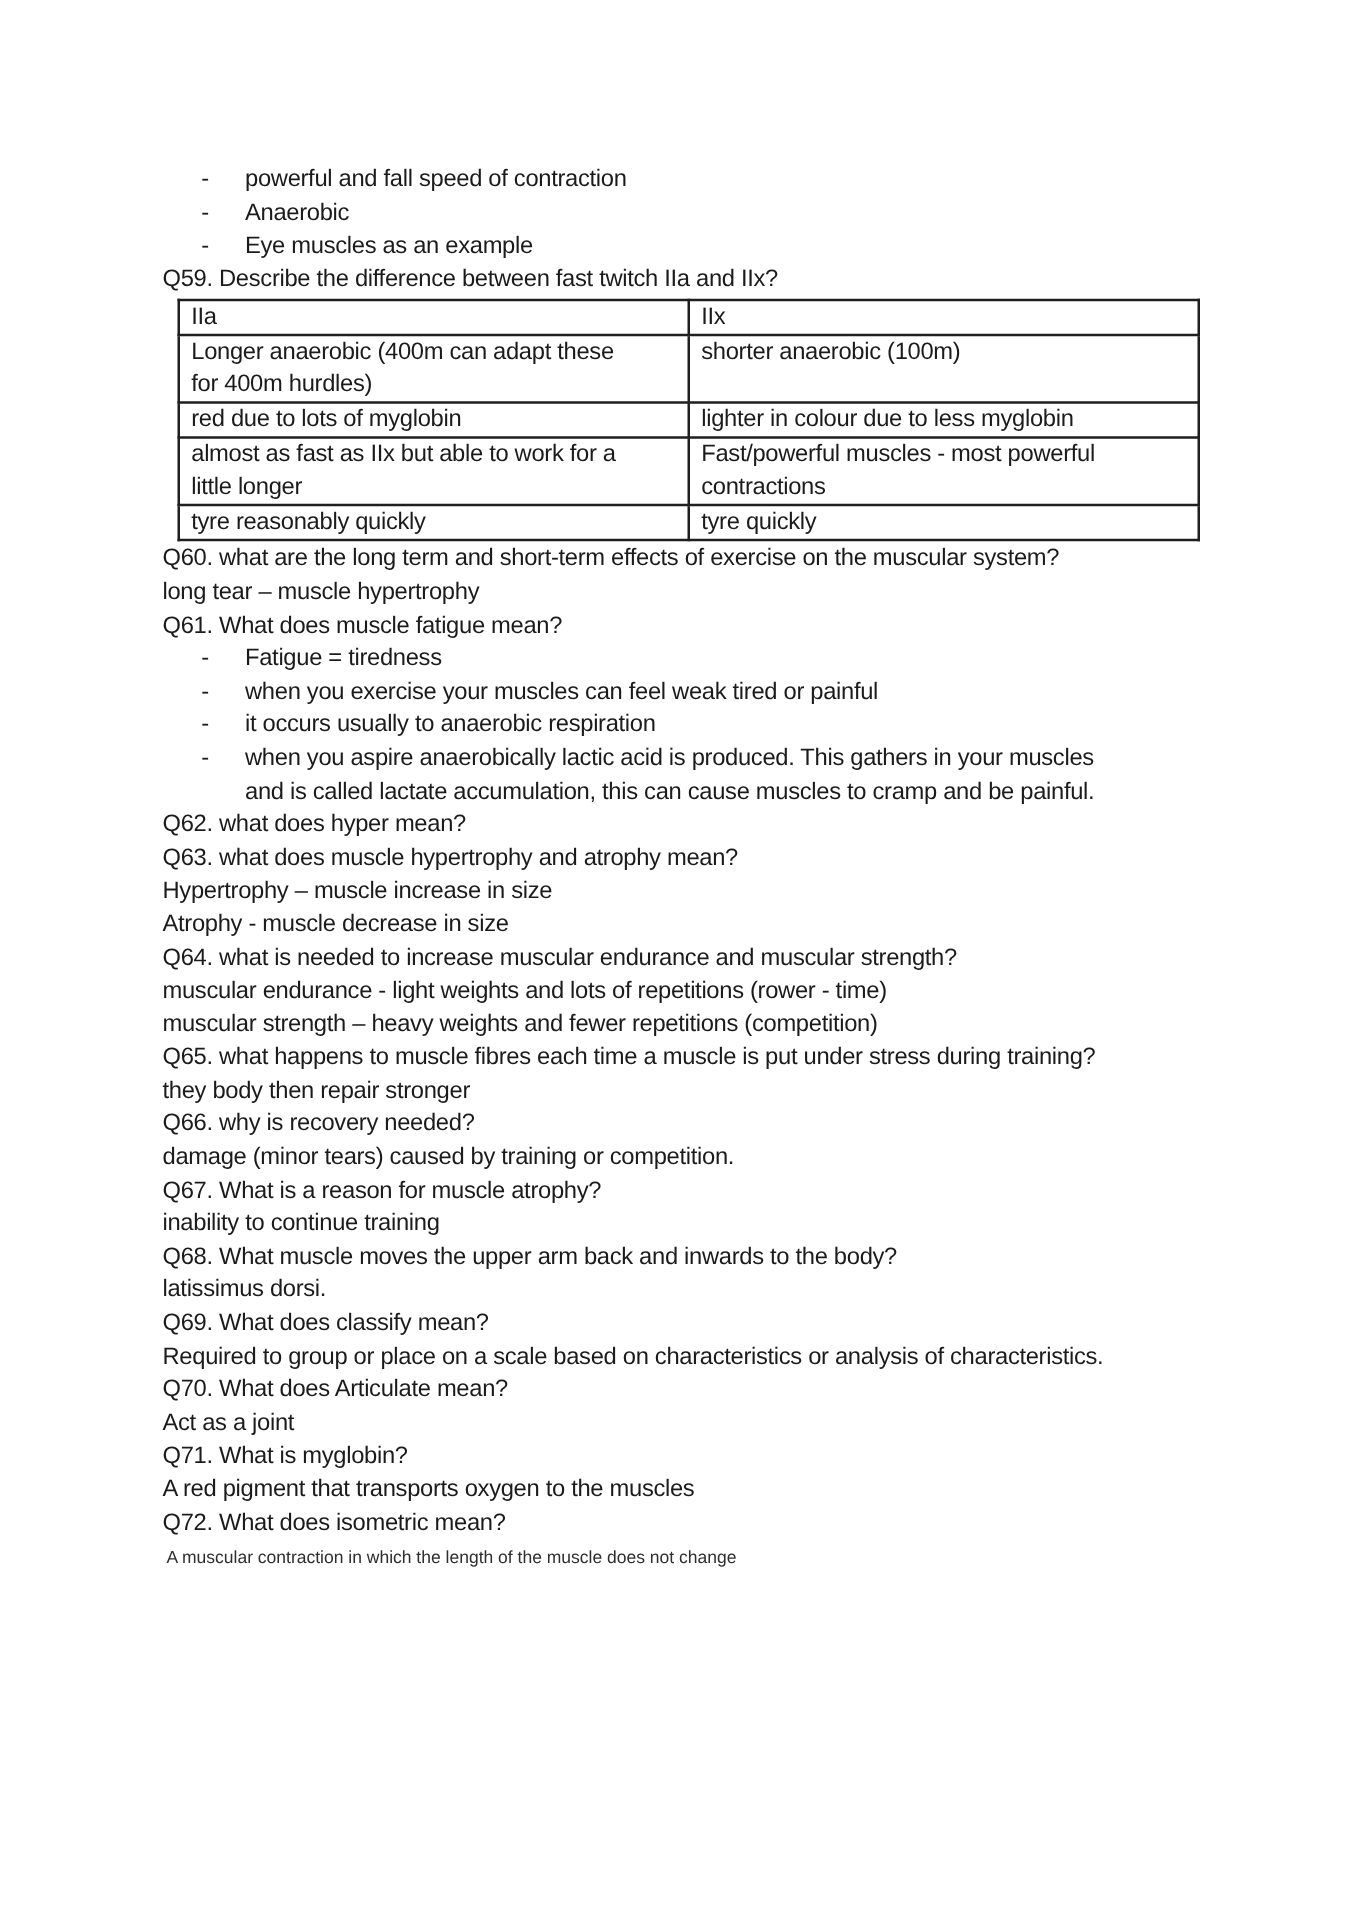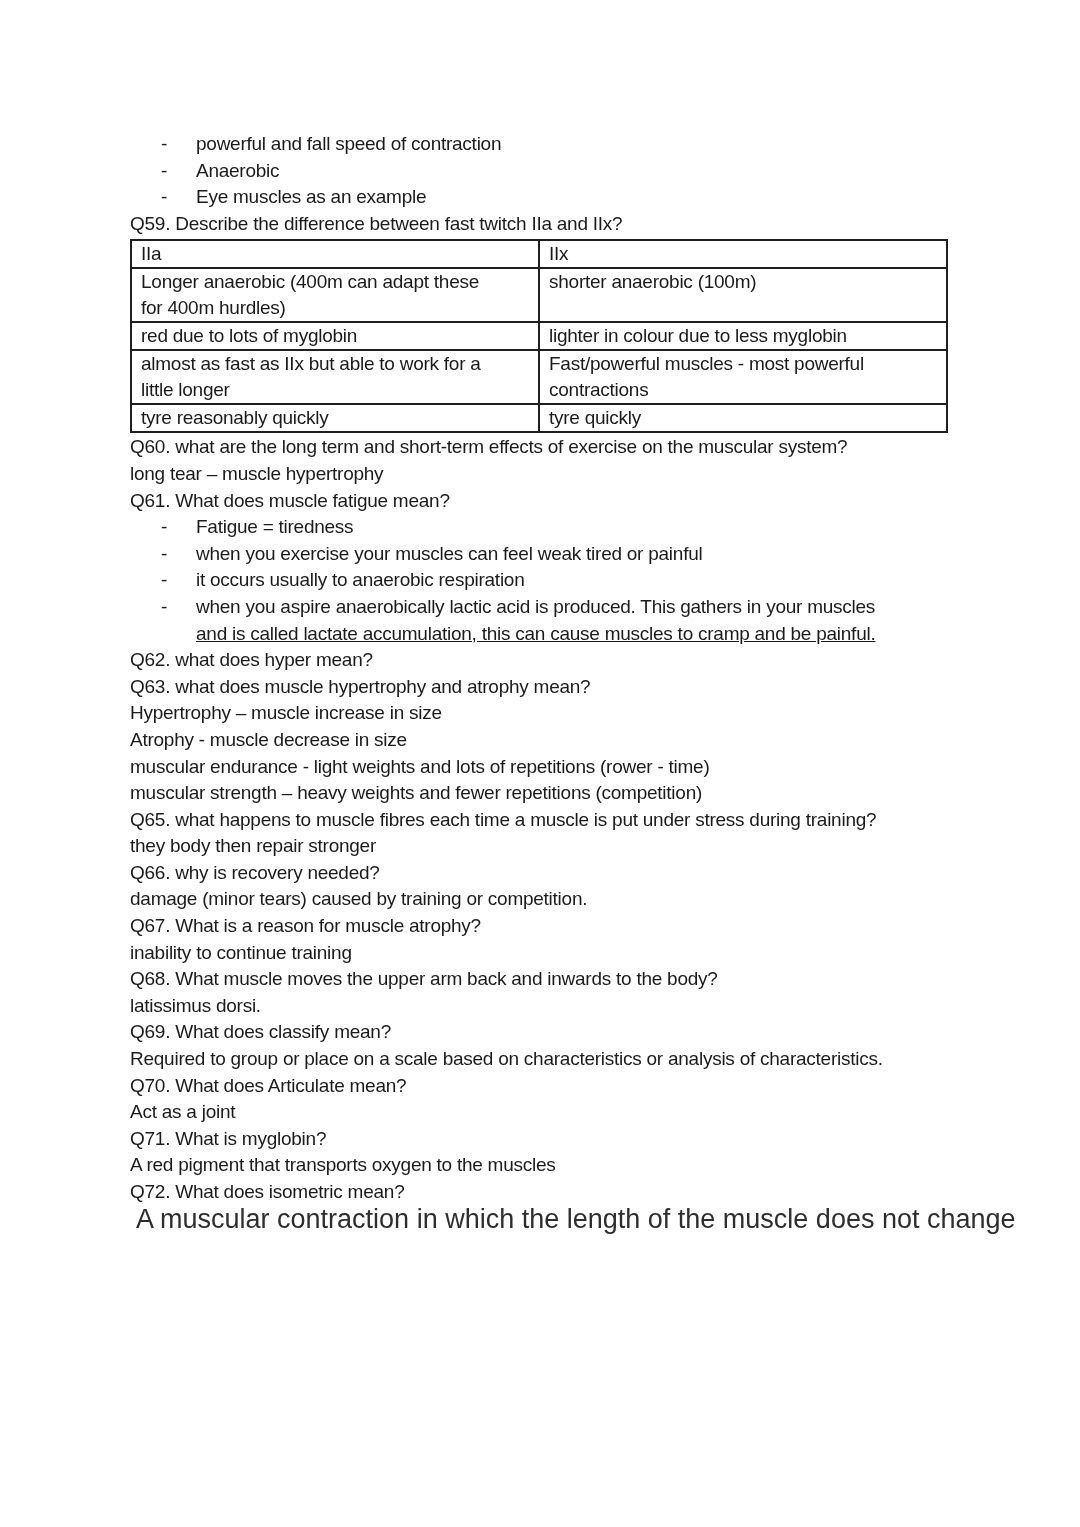--- a/index.html
+++ b/index.html
@@ -22,32 +22,32 @@
     font-size: 19px;
     letter-spacing: -0.25px;
   }
   .line {
     height: 26.6px;
     line-height: 26.6px;
     white-space: pre;
   }
   .line.bullet { position: relative; padding-left: 66px; }
   .line.bullet .dash { position: absolute; left: 31px; top: 0; }
-  .line.cont { padding-left: 66px; text-decoration: underline; }
+  .line.cont { padding-left: 66px; }
   .line.alt {
-    font-size: 27px;
+    font-size: 14px;
     letter-spacing: 0;
     color: #2e2e2e;
     height: 27px; line-height: 27px;
   }
   table.qtable {
     border-collapse: collapse;
     table-layout: fixed;
     width: 818px;
-    margin: 2px 0 1px 0;
+    margin: 2px 0 1px 12px;
   }
   table.qtable th, table.qtable td {
     border: 2px solid #1f1f1f;
     padding: 0 9px;
     vertical-align: top;
     font-weight: normal;
     text-align: left;
   }
   table.qtable .cell-line {
     line-height: 26px;
@@ -117,20 +117,21 @@
       <div class="line">Q61. What does muscle fatigue mean?</div>
       <div class="line bullet"><span class="dash">-</span><span>Fatigue = tiredness</span></div>
       <div class="line bullet"><span class="dash">-</span><span>when you exercise your muscles can feel weak tired or painful</span></div>
       <div class="line bullet"><span class="dash">-</span><span>it occurs usually to anaerobic respiration</span></div>
       <div class="line bullet"><span class="dash">-</span><span>when you aspire anaerobically lactic acid is produced. This gathers in your muscles</span></div>
       <div class="line cont">and is called lactate accumulation, this can cause muscles to cramp and be painful.</div>
       <div class="line">Q62. what does hyper mean?</div>
       <div class="line">Q63. what does muscle hypertrophy and atrophy mean?</div>
       <div class="line">Hypertrophy – muscle increase in size</div>
       <div class="line">Atrophy - muscle decrease in size</div>
+      <div class="line">Q64. what is needed to increase muscular endurance and muscular strength?</div>
       <div class="line">muscular endurance - light weights and lots of repetitions (rower - time)</div>
       <div class="line">muscular strength – heavy weights and fewer repetitions (competition)</div>
       <div class="line">Q65. what happens to muscle fibres each time a muscle is put under stress during training?</div>
       <div class="line">they body then repair stronger</div>
       <div class="line">Q66. why is recovery needed?</div>
       <div class="line">damage (minor tears) caused by training or competition.</div>
       <div class="line">Q67. What is a reason for muscle atrophy?</div>
       <div class="line">inability to continue training</div>
       <div class="line">Q68. What muscle moves the upper arm back and inwards to the body?</div>
       <div class="line">latissimus dorsi.</div>

